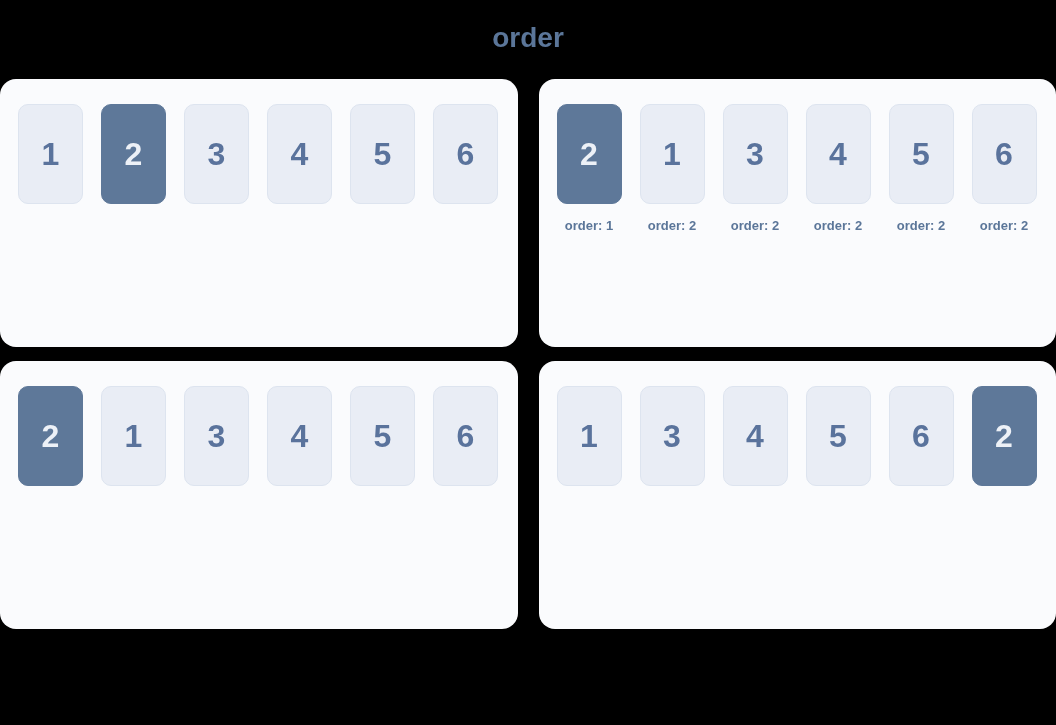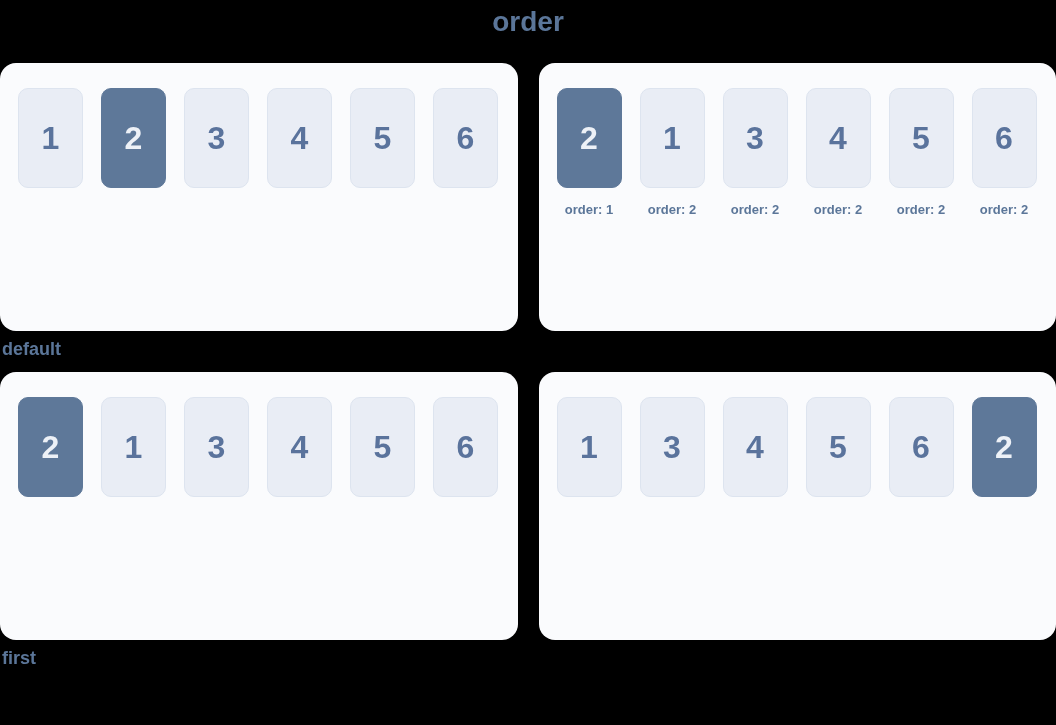--- a/index.html
+++ b/index.html
@@ -3,21 +3,21 @@
 <meta charset="utf-8">
 <style>
   * { margin: 0; padding: 0; box-sizing: border-box; }
   html, body {
     width: 1056px; height: 725px;
     background: var(--background, #000);
     font-family: "Liberation Sans", sans-serif;
     overflow: hidden;
   }
   .page-title {
-    padding-top: 6px;
+    padding-top: 22px;
     text-align: center;
     font-size: 28px;
     line-height: 32px;
     font-weight: 700;
     color: var(--accent-text, #5b7699);
   }
   .grid {
     display: grid;
     grid-template-columns: 1fr 1fr;
     column-gap: 21px;
@@ -83,21 +83,20 @@
 
   <section>
     <div class="panel">
       <div class="item">1</div>
       <div class="item highlighted">2</div>
       <div class="item">3</div>
       <div class="item">4</div>
       <div class="item">5</div>
       <div class="item">6</div>
     </div>
-    <div class="caption">default</div>
   </section>
 
   <section>
     <div class="panel">
       <div class="item-col">
         <div class="item highlighted">2</div>
         <div class="order-label">order: 1</div>
       </div>
       <div class="item-col">
         <div class="item">1</div>
@@ -124,21 +123,20 @@
 
   <section>
     <div class="panel">
       <div class="item highlighted">2</div>
       <div class="item">1</div>
       <div class="item">3</div>
       <div class="item">4</div>
       <div class="item">5</div>
       <div class="item">6</div>
     </div>
-    <div class="caption">first</div>
   </section>
 
   <section>
     <div class="panel">
       <div class="item">1</div>
       <div class="item">3</div>
       <div class="item">4</div>
       <div class="item">5</div>
       <div class="item">6</div>
       <div class="item highlighted">2</div>

